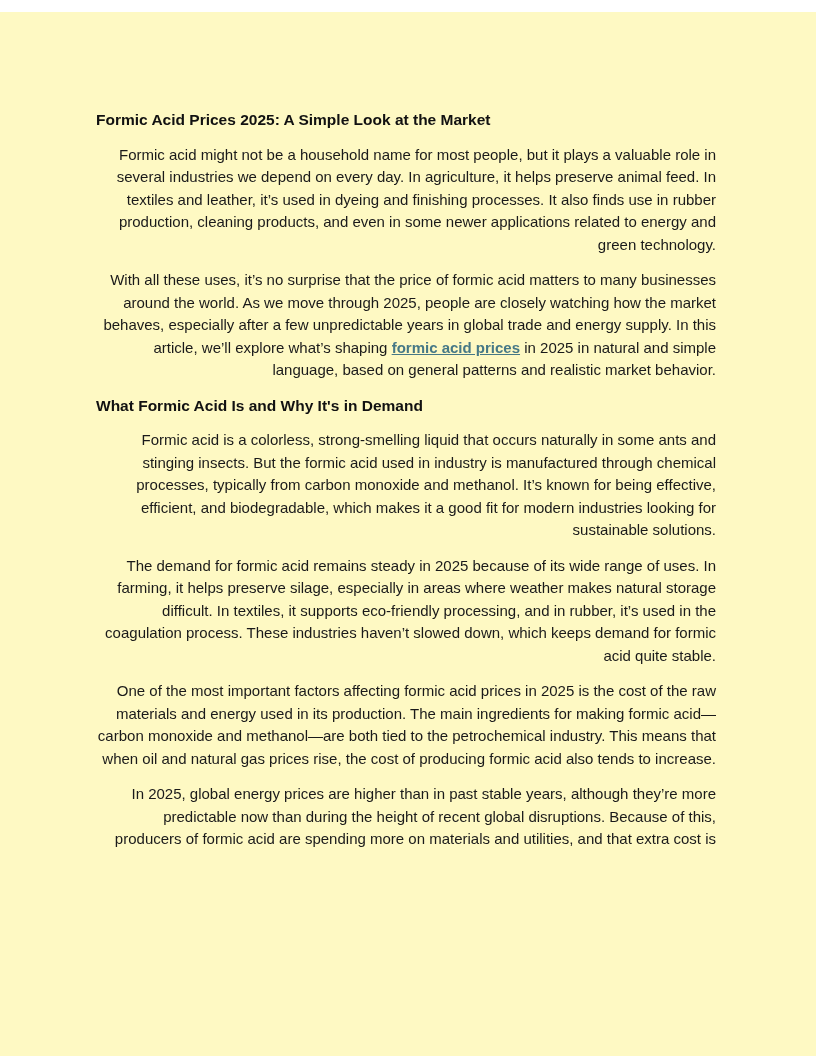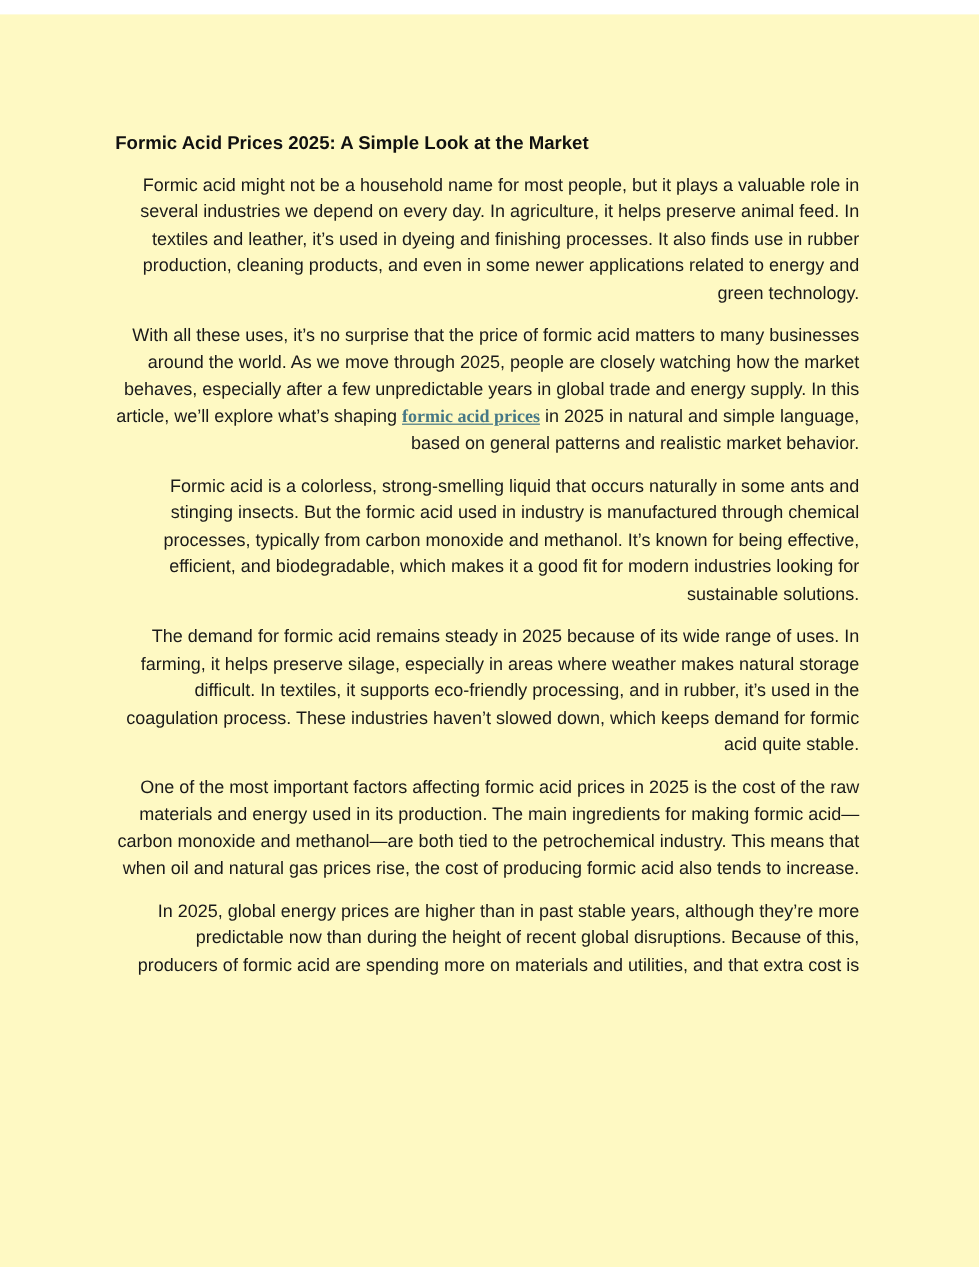--- a/index.html
+++ b/index.html
@@ -32,39 +32,39 @@
     margin: 0 0 13px 0;
     text-align: right;
   }
   .doc .cta {
     font-weight: 700;
   }
   a.doc-link {
     font-weight: 700;
     text-decoration: underline;
     cursor: pointer;
-    font-family: Liberation Serif, serif;
   }
 </style>
 </head>
 <body>
 
 <div class="page">
   <div class="doc">
 
     <h1>Formic Acid Prices 2025: A Simple Look at the Market</h1>
 
     <p>
       <span>Formic acid might not be a household name for most people, but it plays a valuable role in several industries we depend on every day. In agriculture, it helps preserve animal feed. In textiles and leather, it’s used in dyeing and finishing processes. It also finds use in rubber production, cleaning products, and even in some newer applications related to energy and green technology.</span>
     </p>
 
     <p>
       <span>With all these uses, it’s no surprise that the price of formic acid matters to many businesses around the world. As we move through 2025, people are closely watching how the market behaves, especially after a few unpredictable years in global trade and energy supply. In this article, we’ll explore what’s shaping </span><a class="doc-link" style="color: rgb(70, 120, 134);">formic acid prices</a><span> in 2025 in natural and simple language, based on general patterns and realistic market behavior.</span>
     </p>
 
+    <h2>What Formic Acid Is and Why It's in Demand</h2>
 
     <p>
       <span>Formic acid is a colorless, strong-smelling liquid that occurs naturally in some ants and stinging insects. But the formic acid used in industry is manufactured through chemical processes, typically from carbon monoxide and methanol. It’s known for being effective, efficient, and biodegradable, which makes it a good fit for modern industries looking for sustainable solutions.</span>
     </p>
 
     <p>
       <span>The demand for formic acid remains steady in 2025 because of its wide range of uses. In farming, it helps preserve silage, especially in areas where weather makes natural storage difficult. In textiles, it supports eco-friendly processing, and in rubber, it’s used in the coagulation process. These industries haven’t slowed down, which keeps demand for formic acid quite stable.</span>
     </p>
 
 

